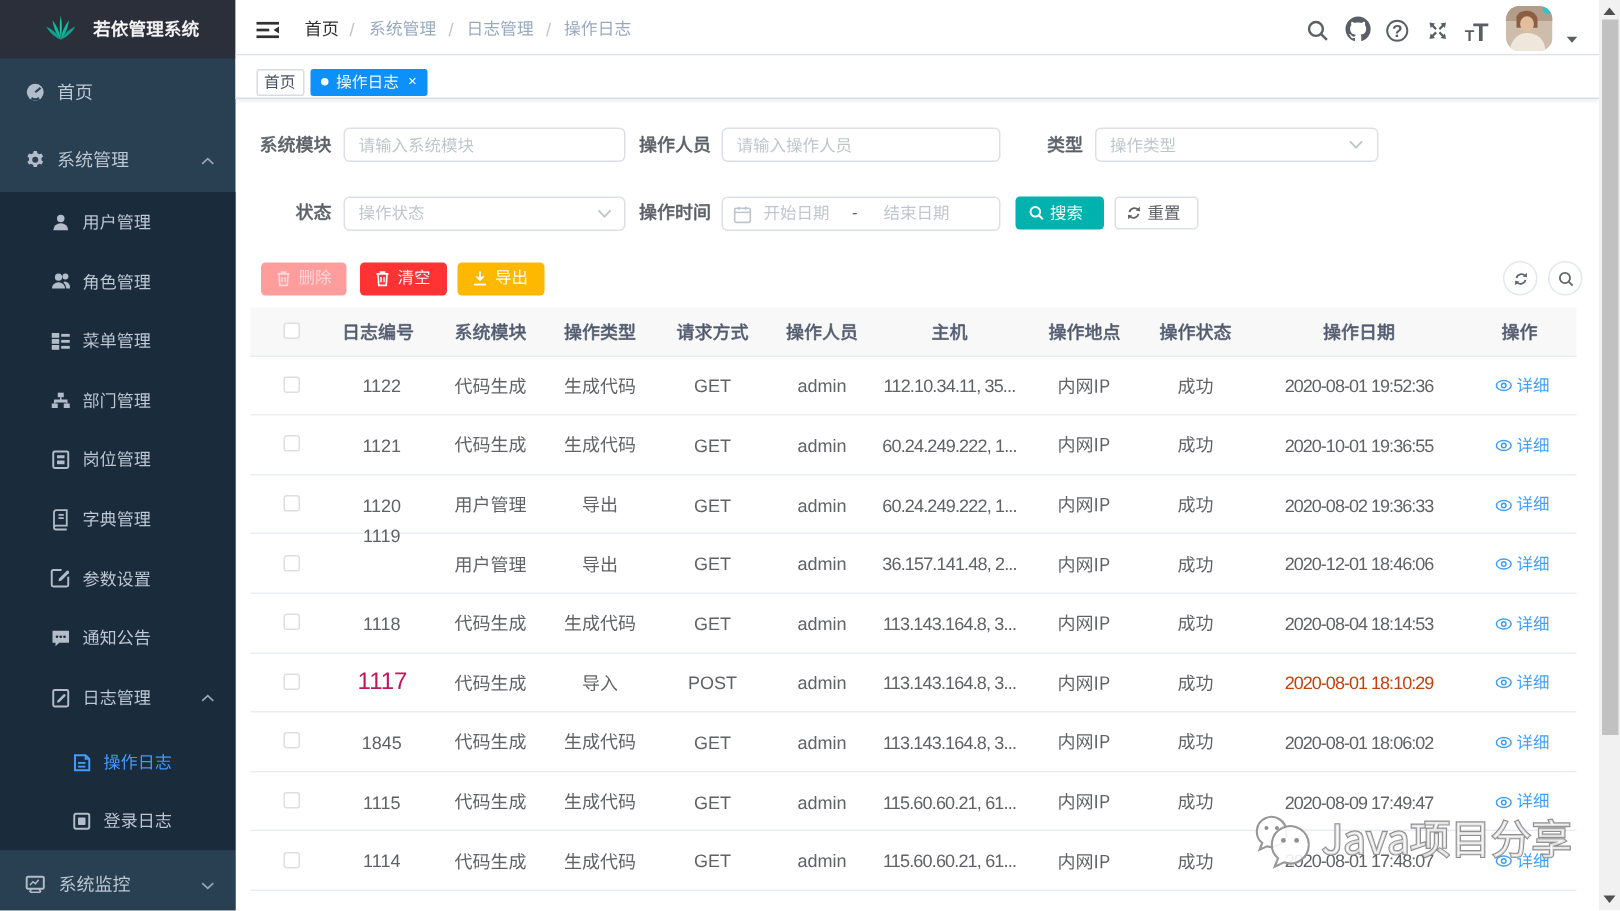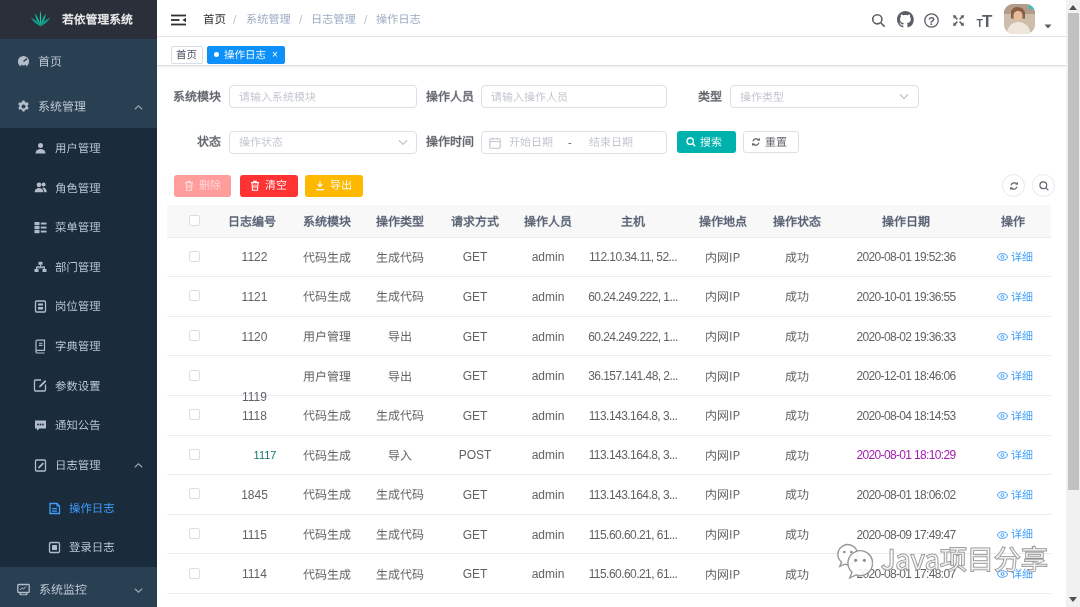--- a/index.html
+++ b/index.html
@@ -684,21 +684,21 @@
       <g transform="translate(0,10.80) scale(0.01200,-0.01200)" fill="#606266">
         <use href="#c751f" x="0"></use>
         <use href="#c6210" x="1000"></use>
         <use href="#c4ee3" x="2000"></use>
         <use href="#c7801" x="3000"></use>
       </g>
     </svg>
   </div>
 <div style="position:absolute;left:475.0px;transform:translateX(-50%);top:248.3px;font-size:12px;color:#606266;white-space:nowrap;line-height:18.0px">GET</div>
 <div style="position:absolute;left:548.0px;transform:translateX(-50%);top:248.3px;font-size:12px;color:#606266;white-space:nowrap;line-height:18.0px">admin</div>
-<div style="position:absolute;left:633.0px;transform:translateX(-50%);top:248.3px;font-size:12px;color:#606266;letter-spacing:-0.55px;white-space:nowrap;line-height:18.0px">112.10.34.11, 52...</div>
+<div style="position:absolute;left:633.0px;transform:translateX(-50%);top:248.3px;font-size:12px;color:#606266;letter-spacing:-0.55px;white-space:nowrap;line-height:18.0px">112.10.34.11, 35...</div>
 <div style="position:absolute;left:705.4px;top:250.7px;line-height:0">
     <svg class="z" width="35.1" height="13.2" style="overflow:visible">
       <g transform="translate(0,10.80) scale(0.01200,-0.01200)" fill="#606266">
         <use href="#c5185" x="0"></use>
         <use href="#c7f51" x="1000"></use>
         <use href="#c49" x="2000"></use>
         <use href="#c50" x="2293"></use>
       </g>
     </svg>
   </div>
@@ -830,21 +830,21 @@
 <div style="position:absolute;left:1011.0px;top:330.4px;line-height:0">
     <svg class="z" width="22.0" height="12.1" style="overflow:visible">
       <g transform="translate(0,9.90) scale(0.01100,-0.01100)" fill="#3f9efc">
         <use href="#c8be6" x="0"></use>
         <use href="#c7ec6" x="1000"></use>
       </g>
     </svg>
   </div>
 <div style="position:absolute;left:167px;top:394.9px;width:884px;height:1px;background:#e9edf3"></div>
 <div style="position:absolute;left:188.5px;top:369.6px;width:11px;height:11px;border:1px solid #dcdee2;border-radius:2px;background:#fff"></div>
-<div style="position:absolute;left:254.5px;transform:translateX(-50%);top:388px;font-size:12px;color:#606266;white-space:nowrap;line-height:18.0px">1119</div>
+<div style="position:absolute;left:254.5px;transform:translateX(-50%);top:348px;font-size:12px;color:#606266;white-space:nowrap;line-height:18.0px">1119</div>
 <div style="position:absolute;left:303.0px;top:369.5px;line-height:0">
     <svg class="z" width="48.0" height="13.2" style="overflow:visible">
       <g transform="translate(0,10.80) scale(0.01200,-0.01200)" fill="#606266">
         <use href="#c7528" x="0"></use>
         <use href="#c6237" x="1000"></use>
         <use href="#c7ba1" x="2000"></use>
         <use href="#c7406" x="3000"></use>
       </g>
     </svg>
   </div>
@@ -942,21 +942,21 @@
 <div style="position:absolute;left:1011.0px;top:409.6px;line-height:0">
     <svg class="z" width="22.0" height="12.1" style="overflow:visible">
       <g transform="translate(0,9.90) scale(0.01100,-0.01100)" fill="#3f9efc">
         <use href="#c8be6" x="0"></use>
         <use href="#c7ec6" x="1000"></use>
       </g>
     </svg>
   </div>
 <div style="position:absolute;left:167px;top:474.1px;width:884px;height:1px;background:#e9edf3"></div>
 <div style="position:absolute;left:188.5px;top:448.8px;width:11px;height:11px;border:1px solid #dcdee2;border-radius:2px;background:#fff"></div>
-<div style="position:absolute;left:265px;transform:translateX(-50%);top:446.3px;font-size:11px;color:#0f766e;white-space:nowrap;line-height:18.0px">1117</div>
+<div style="position:absolute;left:255px;transform:translateX(-50%);top:446.3px;font-size:16px;color:#be185d;white-space:nowrap;line-height:18.0px">1117</div>
 <div style="position:absolute;left:303.0px;top:448.7px;line-height:0">
     <svg class="z" width="48.0" height="13.2" style="overflow:visible">
       <g transform="translate(0,10.80) scale(0.01200,-0.01200)" fill="#606266">
         <use href="#c4ee3" x="0"></use>
         <use href="#c7801" x="1000"></use>
         <use href="#c751f" x="2000"></use>
         <use href="#c6210" x="3000"></use>
       </g>
     </svg>
   </div>
@@ -982,21 +982,21 @@
     </svg>
   </div>
 <div style="position:absolute;left:785.0px;top:448.7px;line-height:0">
     <svg class="z" width="24.0" height="13.2" style="overflow:visible">
       <g transform="translate(0,10.80) scale(0.01200,-0.01200)" fill="#606266">
         <use href="#c6210" x="0"></use>
         <use href="#c529f" x="1000"></use>
       </g>
     </svg>
   </div>
-<div style="position:absolute;left:906.0px;transform:translateX(-50%);top:446.3px;font-size:12px;color:#a21caf;letter-spacing:-0.65px;white-space:nowrap;line-height:18.0px">2020-08-01 18:10:29</div>
+<div style="position:absolute;left:906.0px;transform:translateX(-50%);top:446.3px;font-size:12px;color:#c2410c;letter-spacing:-0.65px;white-space:nowrap;line-height:18.0px">2020-08-01 18:10:29</div>
 <div style="position:absolute;left:997px;top:451.3px;line-height:0"><svg width="11" height="8" viewBox="0 0 11 8" style="overflow:visible;">
       <ellipse cx="5.5" cy="4" rx="4.9" ry="3.3" stroke="#3f9efc" stroke-width="1" fill="none"></ellipse>
       <circle cx="5.5" cy="4" r="1.5" stroke="#3f9efc" stroke-width="1" fill="none"></circle>
     </svg></div>
 <div style="position:absolute;left:1011.0px;top:449.2px;line-height:0">
     <svg class="z" width="22.0" height="12.1" style="overflow:visible">
       <g transform="translate(0,9.90) scale(0.01100,-0.01100)" fill="#3f9efc">
         <use href="#c8be6" x="0"></use>
         <use href="#c7ec6" x="1000"></use>
       </g>

